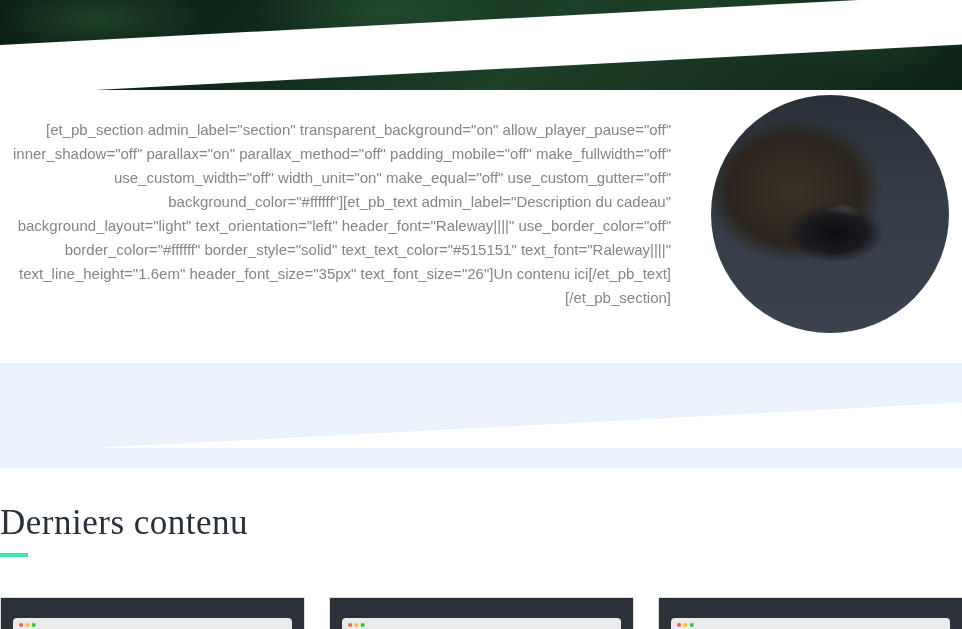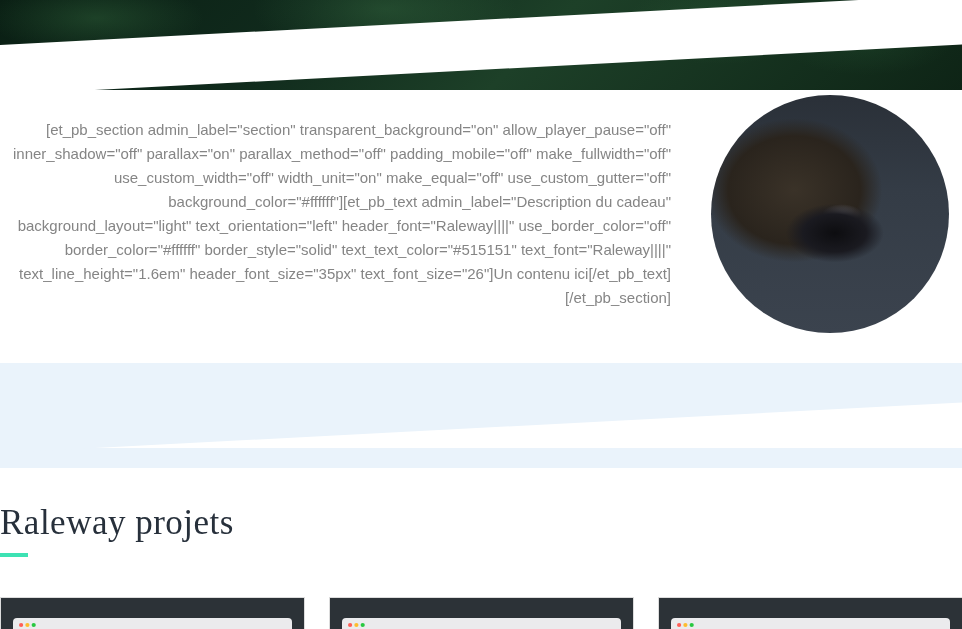--- a/index.html
+++ b/index.html
@@ -132,21 +132,21 @@
 
 <section class="content-section">
   <div class="content-text">[et_pb_section admin_label="section" transparent_background="on" allow_player_pause="off" inner_shadow="off" parallax="on" parallax_method="off" padding_mobile="off" make_fullwidth="off" use_custom_width="off" width_unit="on" make_equal="off" use_custom_gutter="off" background_color="#ffffff"][et_pb_text admin_label="Description du cadeau" background_layout="light" text_orientation="left" header_font="Raleway||||" use_border_color="off" border_color="#ffffff" border_style="solid" text_text_color="#515151" text_font="Raleway||||" text_line_height="1.6em" header_font_size="35px" text_font_size="26"]Un contenu ici[/et_pb_text][/et_pb_section]</div>
   <div class="circle-img" aria-label="platypus-photo"></div>
 </section>
 
 <div class="diag-blue"></div>
 <div class="blue-spacer"></div>
 
 <section class="projects-section">
-  <h2 class="projects-heading">Raleway projets</h2>
+  <h2 class="projects-heading">Derniers contenu</h2>
   <div class="heading-underline"></div>
 
   <div class="cards-row">
 
     <div class="card">
       <div class="browser-chrome"></div>
 
     </div>
 
     <div class="card">

